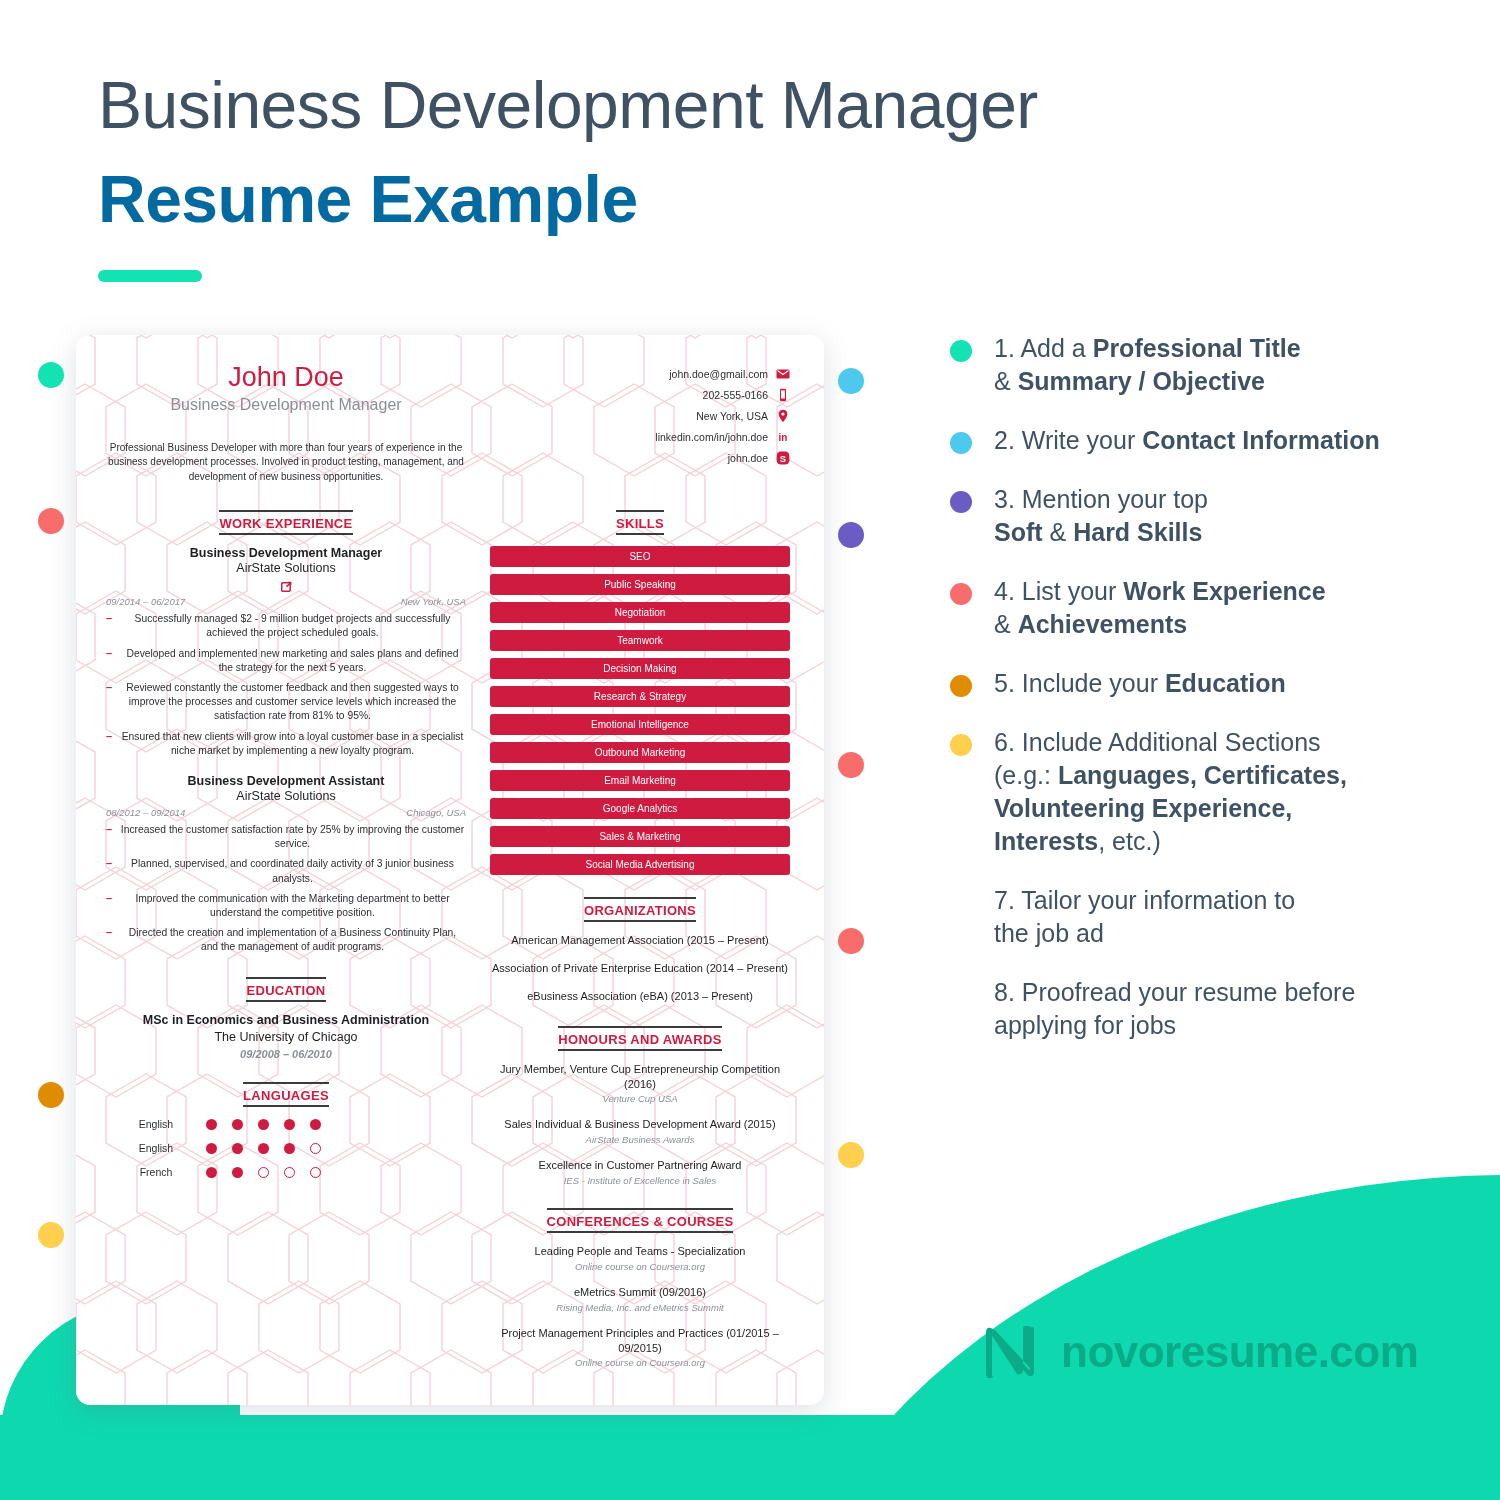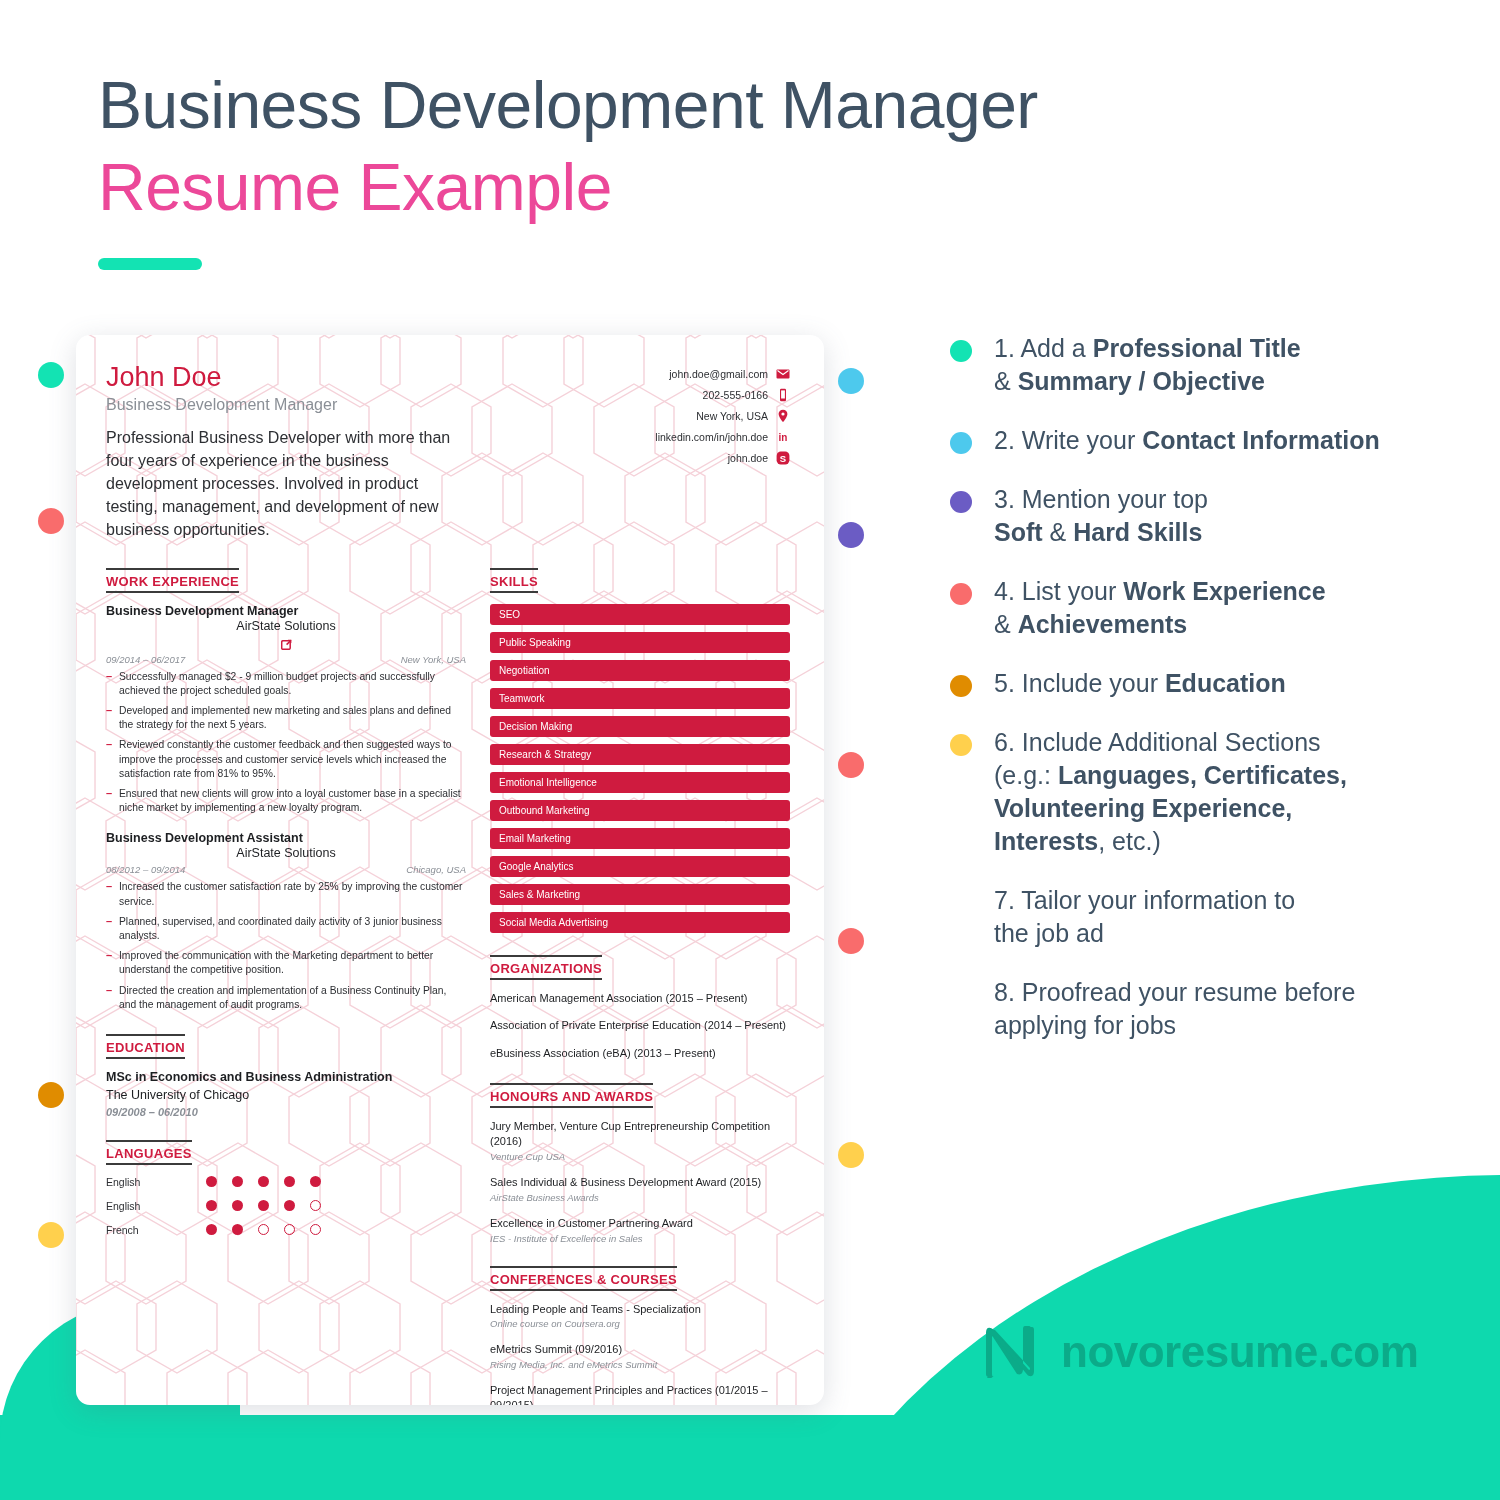--- a/index.html
+++ b/index.html
@@ -36,22 +36,22 @@
     z-index: 0;
   }
 
   
   .title-wrap { position: absolute; left: 98px; top: 72px; z-index: 5; }
   .title-line1 {
     font-size: 66px; font-weight: 400; color: #3f5264;
     letter-spacing: -0.5px; line-height: 1.0; white-space: nowrap;
   }
   .title-line2 {
-    font-size: 66px; font-weight: 400; color: #ec4899;
-    letter-spacing: -0.5px; line-height: 1.15; margin-top: 12px;
+    font-size: 66px; font-weight: 700; color: #0369a1;
+    letter-spacing: -0.5px; line-height: 1.15; margin-top: 24px;
   }
   .title-rule {
     margin-top: 32px; width: 104px; height: 12px;
     background: #13e3b3; border-radius: 6px;
   }
 
   
   .deco-dot {
     position: absolute; width: 26px; height: 26px;
     border-radius: 50%; z-index: 6;
@@ -69,33 +69,34 @@
     overflow: hidden;
   }
   .hex-bg {
     position: absolute; inset: 0;
     z-index: 0; pointer-events: none; opacity: 0.85;
   }
   .resume-inner {
     position: relative; z-index: 1;
     padding: 28px 34px 3px 30px;
     height: 100%;
+    text-align: center;
   }
 
   
   .r-header { display: flex; justify-content: space-between; }
   .r-name {
     font-size: 27px; color: #cf1b3f; font-weight: 400; line-height: 1.1;
   }
   .r-role {
     font-size: 16px; color: #8a8f96; font-weight: 400; margin-top: 3px;
   }
   .r-summary {
-    font-size: 16px; color: #2d2f33; line-height: 1.45;
-    margin-top: 12px; width: 360px;
+    font-size: 10px; color: #2d2f33; line-height: 1.45;
+    margin-top: 27px; width: 360px;
   }
   .contact-list { padding-top: 4px; }
   .contact-row {
     display: flex; align-items: center; justify-content: flex-end;
     gap: 8px; margin-bottom: 7px;
   }
   .contact-text { font-size: 10.5px; color: #2d2f33; }
   .c-icon {
     width: 14px; height: 14px; flex: 0 0 14px;
     display: flex; align-items: center; justify-content: center;

